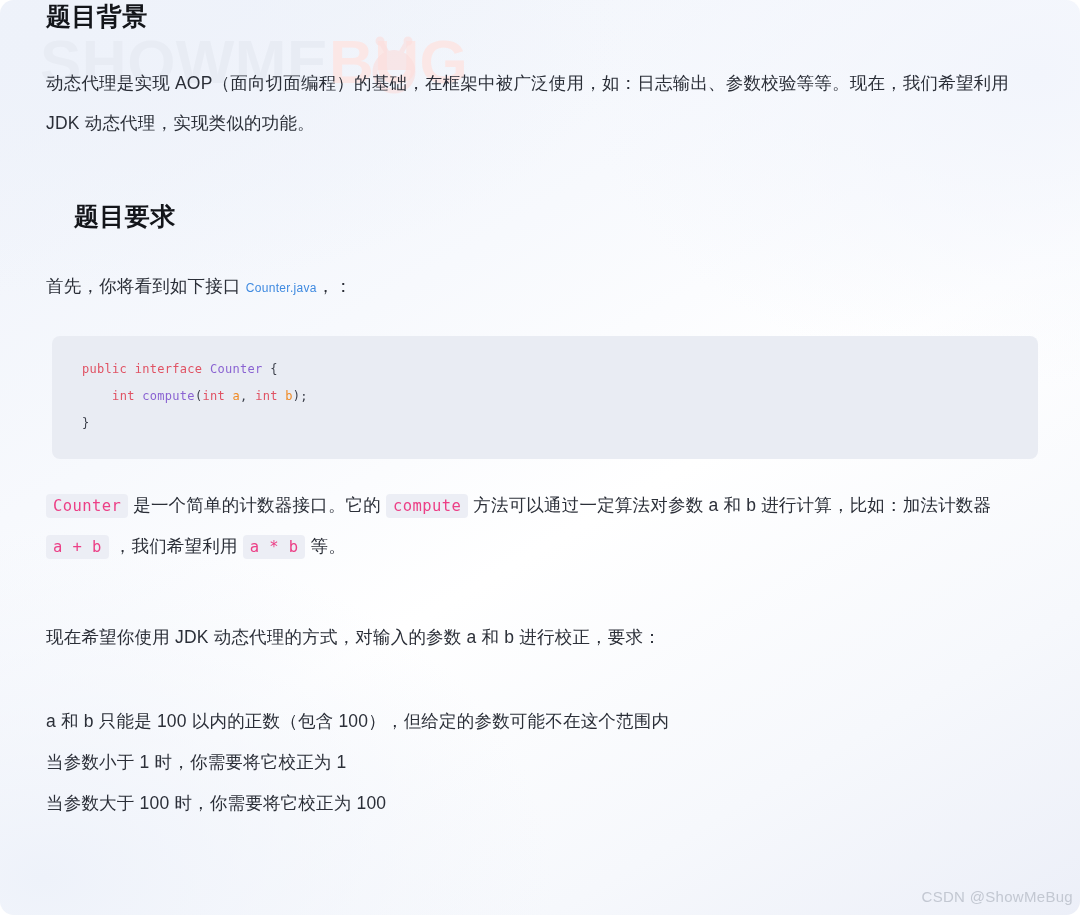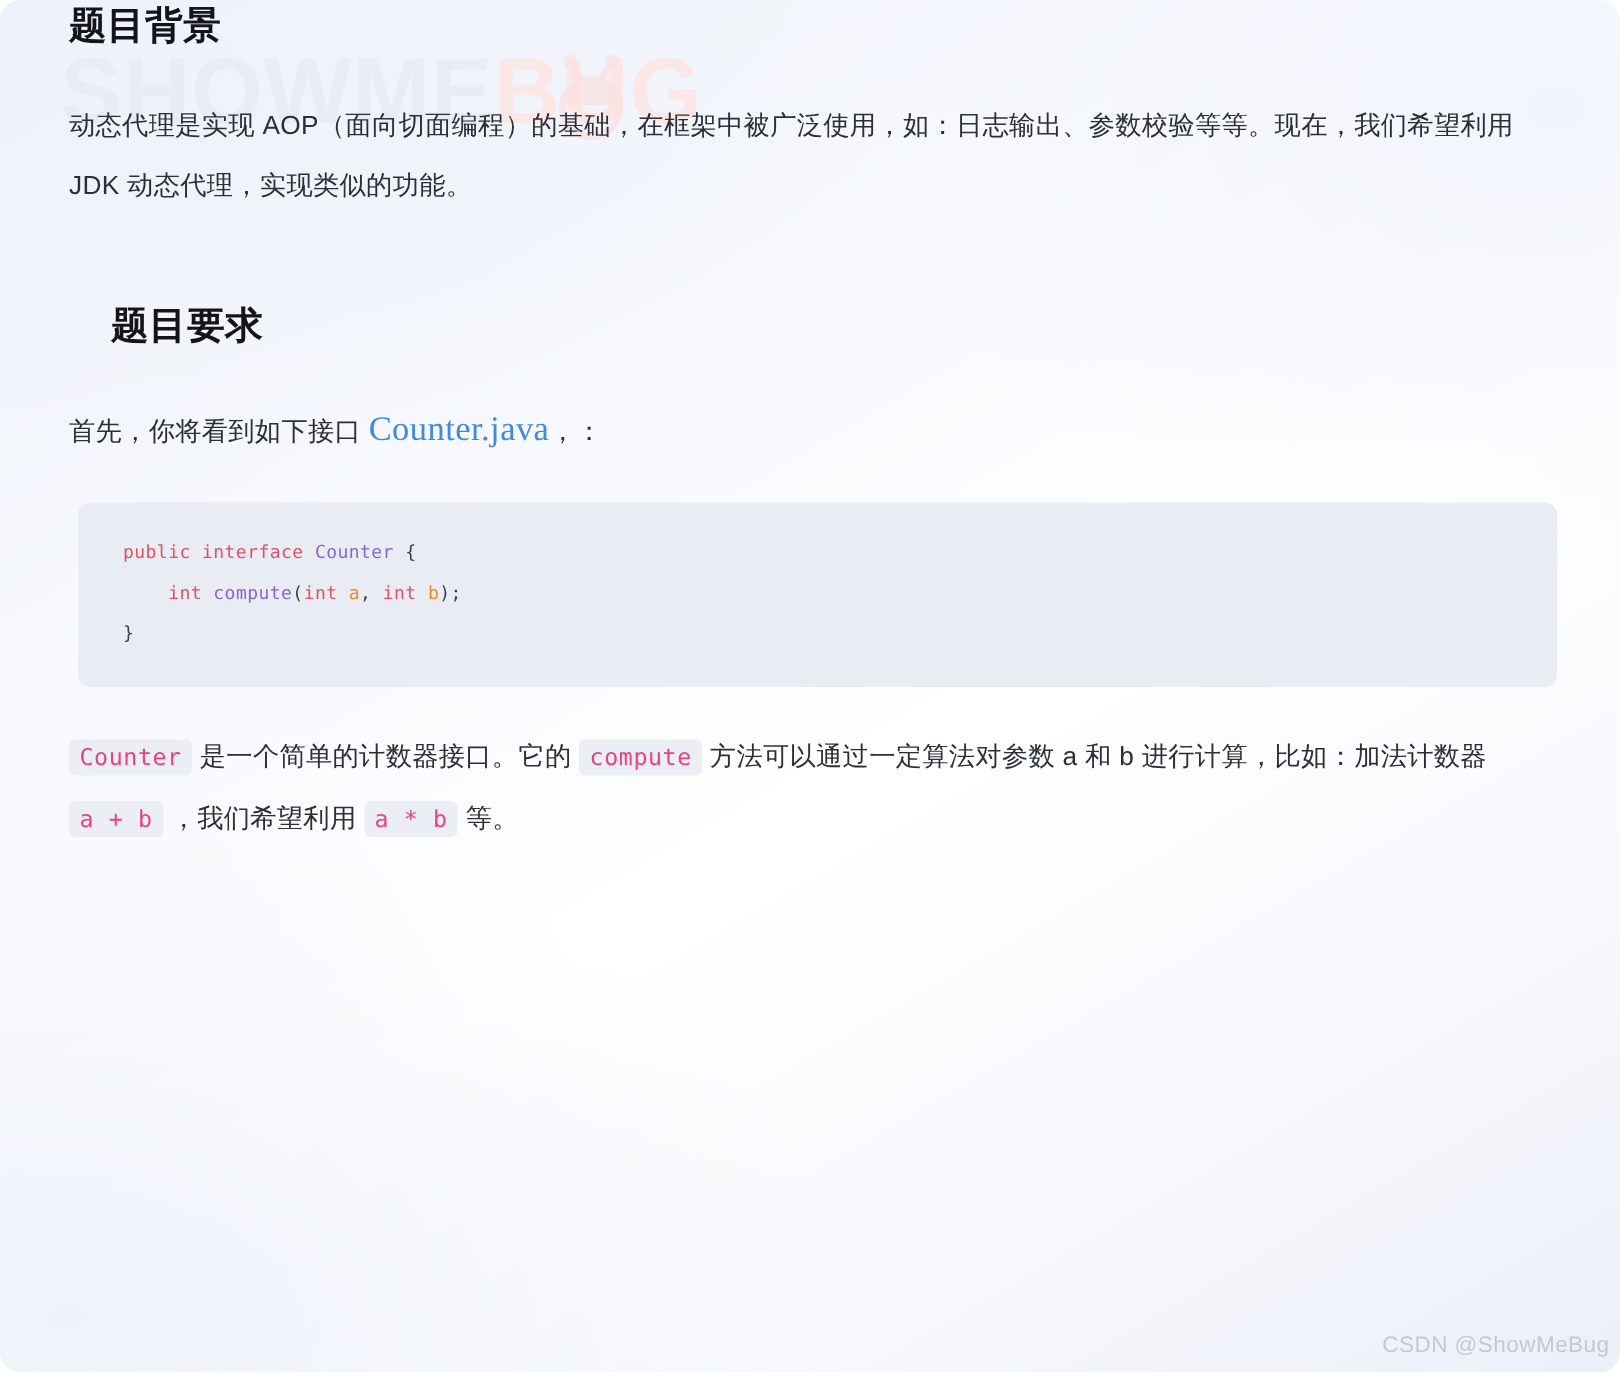--- a/index.html
+++ b/index.html
@@ -81,22 +81,22 @@
     color: #2b2f38;
     letter-spacing: 0.2px;
   }
   #para-background { margin-top: 30px; max-width: 990px; }
   #para-intro      { margin-top: 33px; }
   #para-desc       { margin-top: 26px; max-width: 962px; }
   #para-proxy      { margin-top: 50px; }
 
   .link-file {
     color: #3f8ae0;
-    font-family: Liberation Serif, serif;
-    font-size: 23px;
+    font-family: Liberation Sans, sans-serif;
+    font-size: 12px;
     letter-spacing: 0.3px;
   }
 
   
   code.inline-code {
     font-family: "DejaVu Sans Mono", "Liberation Mono", monospace;
     font-size: 15.5px;
     color: #ec3f86;
     background: #eceef5;
     border-radius: 4px;
@@ -172,19 +172,25 @@
     <h2 class="section-heading" id="heading-requirements">题目要求</h2>
 
     <p class="para" id="para-intro"><span>首先，你将看到如下接口 </span><a class="link-file">Counter.java</a><span>，：</span></p>
 
     <pre id="code-block"><span class="tok-kw">public interface </span><span class="tok-type">Counter</span><span class="tok-punc"> {</span>
 <span class="tok-punc">    </span><span class="tok-kw">int</span><span class="tok-punc"> </span><span class="tok-fn">compute</span><span class="tok-punc">(</span><span class="tok-kw">int</span><span class="tok-punc"> </span><span class="tok-param">a</span><span class="tok-punc">, </span><span class="tok-kw">int</span><span class="tok-punc"> </span><span class="tok-param">b</span><span class="tok-punc">);</span>
 <span class="tok-punc">}</span></pre>
 
     <p class="para" id="para-desc"><code class="inline-code">Counter</code><span> 是一个简单的计数器接口。它的 </span><code class="inline-code">compute</code><span> 方法可以通过一定算法对参数 a 和 b 进行计算，比如：加法计数器 </span><code class="inline-code">a + b</code><span> ，我们希望利用 </span><code class="inline-code">a * b</code><span> 等。</span></p>
 
+    <p class="para" id="para-proxy">现在希望你使用 JDK 动态代理的方式，对输入的参数 a 和 b 进行校正，要求：</p>
 
+    <div id="requirements">
+        <div class="req-line">a 和 b 只能是 100 以内的正数（包含 100），但给定的参数可能不在这个范围内</div>
+        <div class="req-line">当参数小于 1 时，你需要将它校正为 1</div>
+        <div class="req-line">当参数大于 100 时，你需要将它校正为 100</div>
+      </div>
 
   </div>
 
   <div id="csdn-watermark">CSDN @ShowMeBug</div>
 
 </div>
 
 </body></html>

